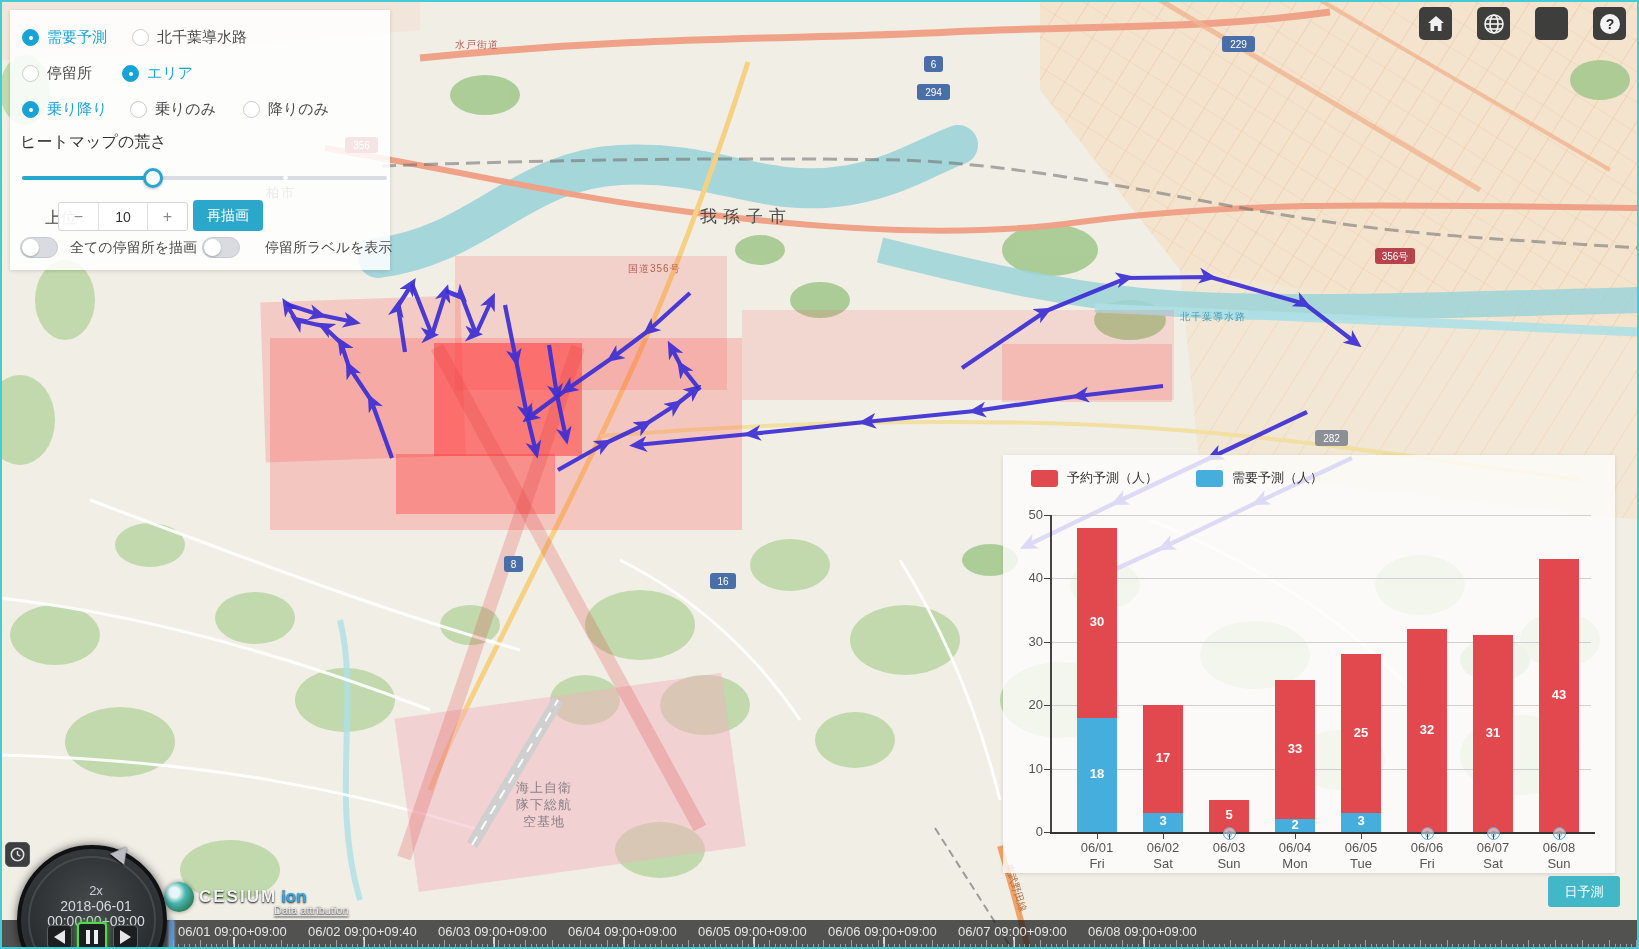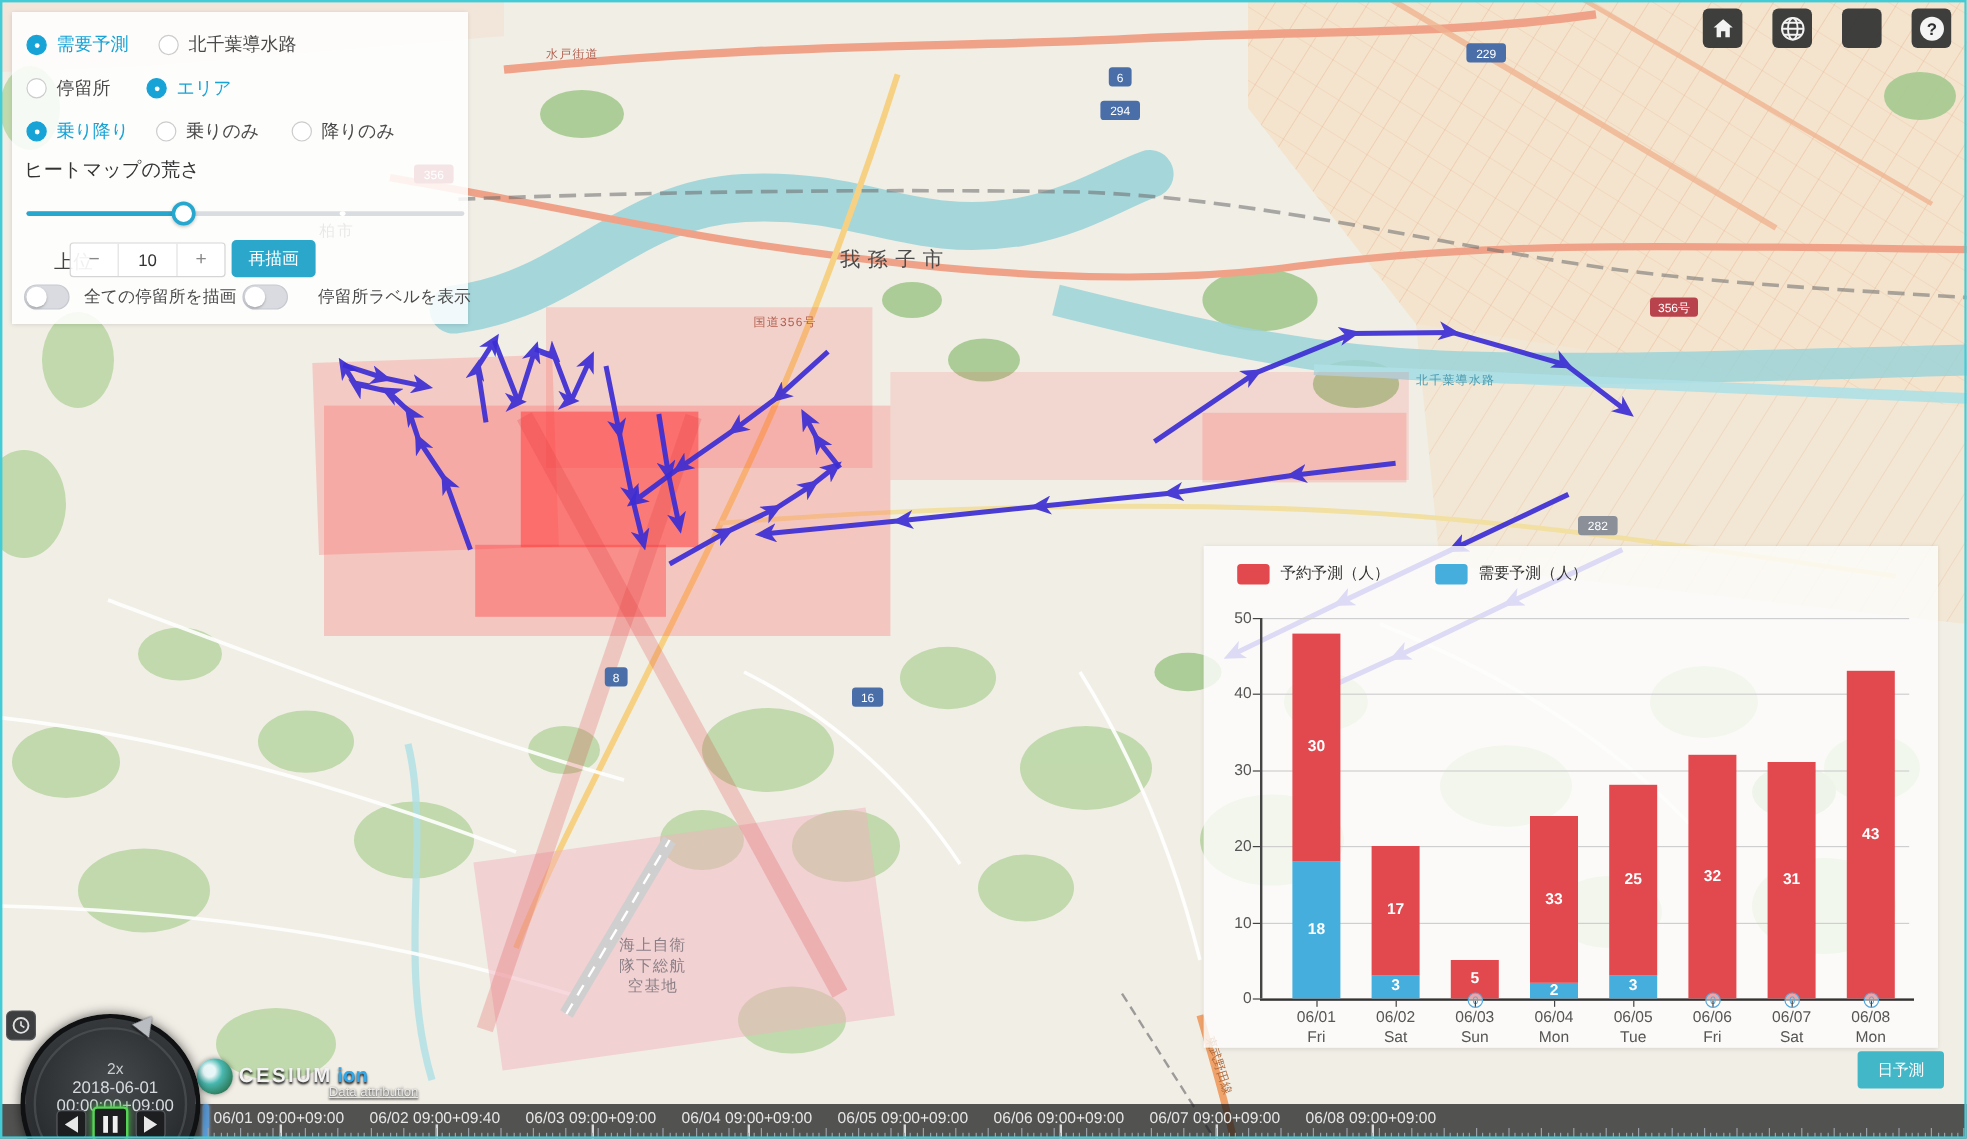--- a/index.html
+++ b/index.html
@@ -413,21 +413,21 @@
       <div class="bar-value" style="left: 470px; top: 269.73px; width: 40px;">31</div>
       <div class="zero-mark" style="left: 484px; top: 372px;">0</div>
       <div class="xtick-mark" style="left: 490px; top: 379px;"></div>
       <div class="xcat-label" style="left: 450px; top: 385px; width: 80px;">06/07
 Sat</div>
       <div class="bar-seg" style="left: 536px; top: 104.38px; width: 40px; height: 272.62px; background: rgb(226, 73, 78);"></div>
       <div class="bar-value" style="left: 536px; top: 231.69px; width: 40px;">43</div>
       <div class="zero-mark" style="left: 550px; top: 372px;">0</div>
       <div class="xtick-mark" style="left: 556px; top: 379px;"></div>
       <div class="xcat-label" style="left: 516px; top: 385px; width: 80px;">06/08
-Mon</div>
+Sun</div>
     </div>
 </div>
 <button id="forecast-btn">日予測</button>
 
 <div id="timeline">
   <div id="tl-scrubber" style="left: 169px;"></div>
 <div class="tl-label" style="left: 178px;">06/01 09:00+09:00</div>
     <div class="tl-tick major" style="left: 233px; top: 17px; height: 12px;"></div>
     <div class="tl-label" style="left: 308px;">06/02 09:00+09:40</div>
     <div class="tl-tick major" style="left: 363px; top: 17px; height: 12px;"></div>

